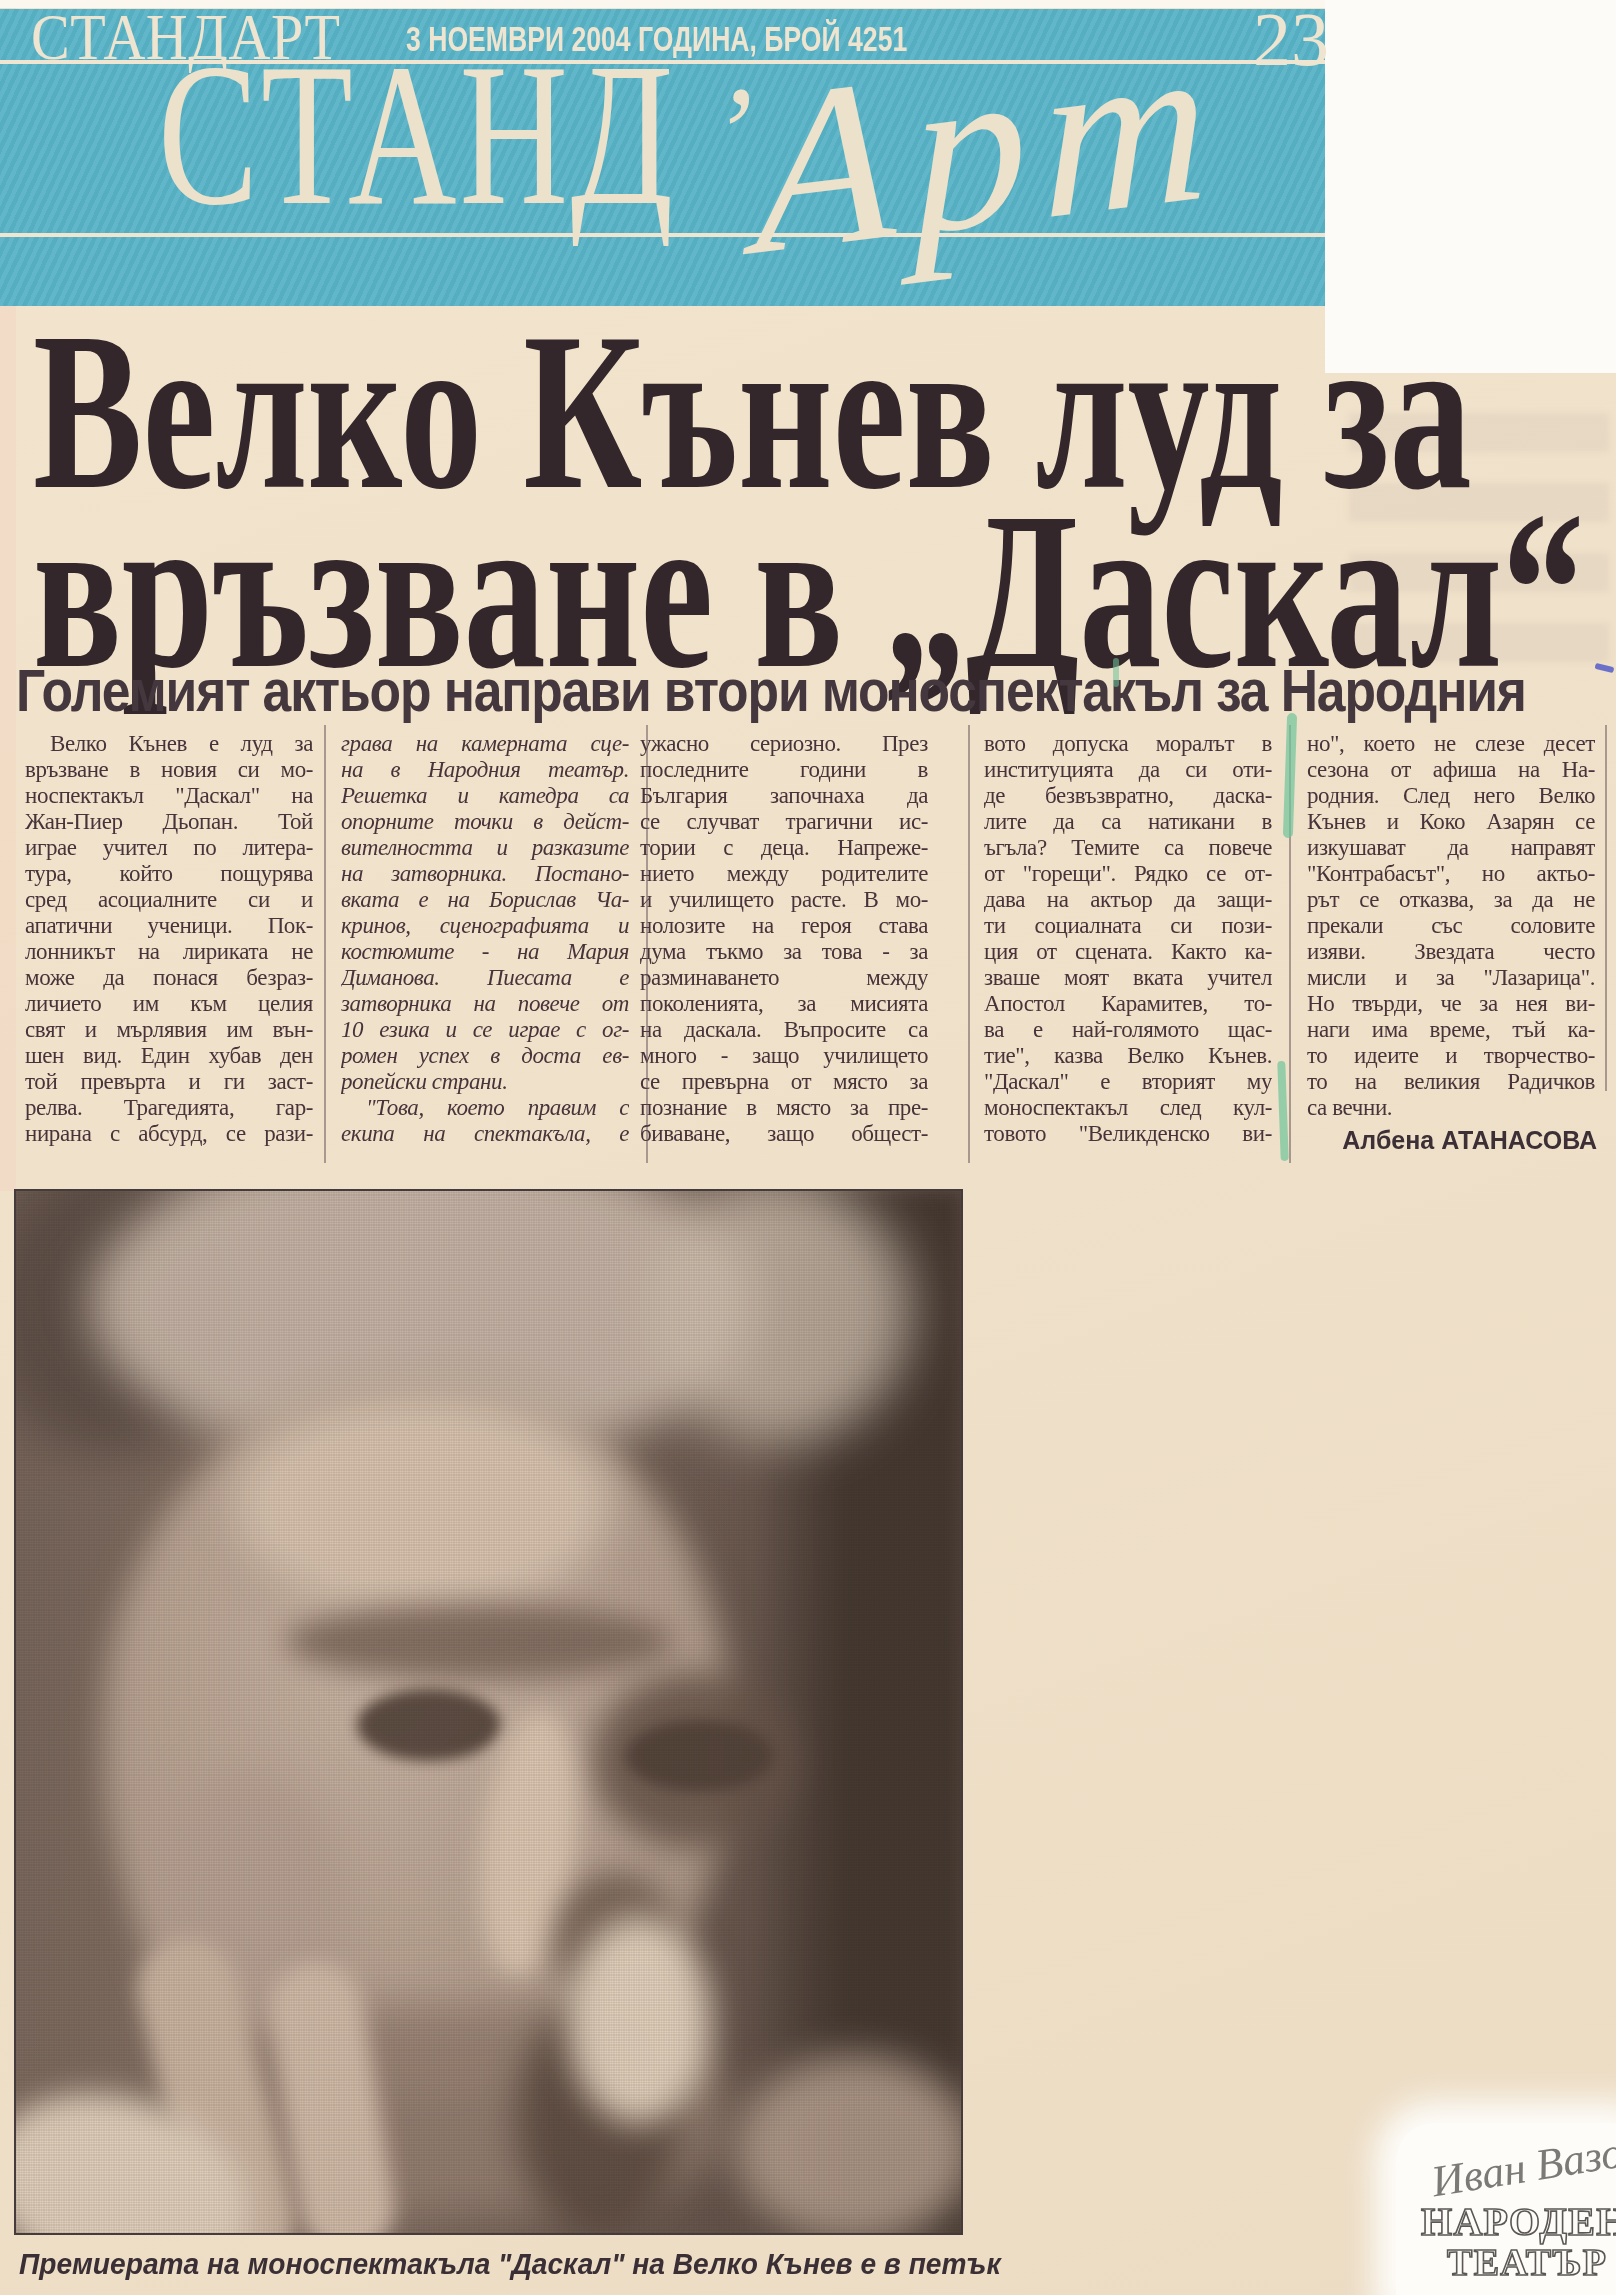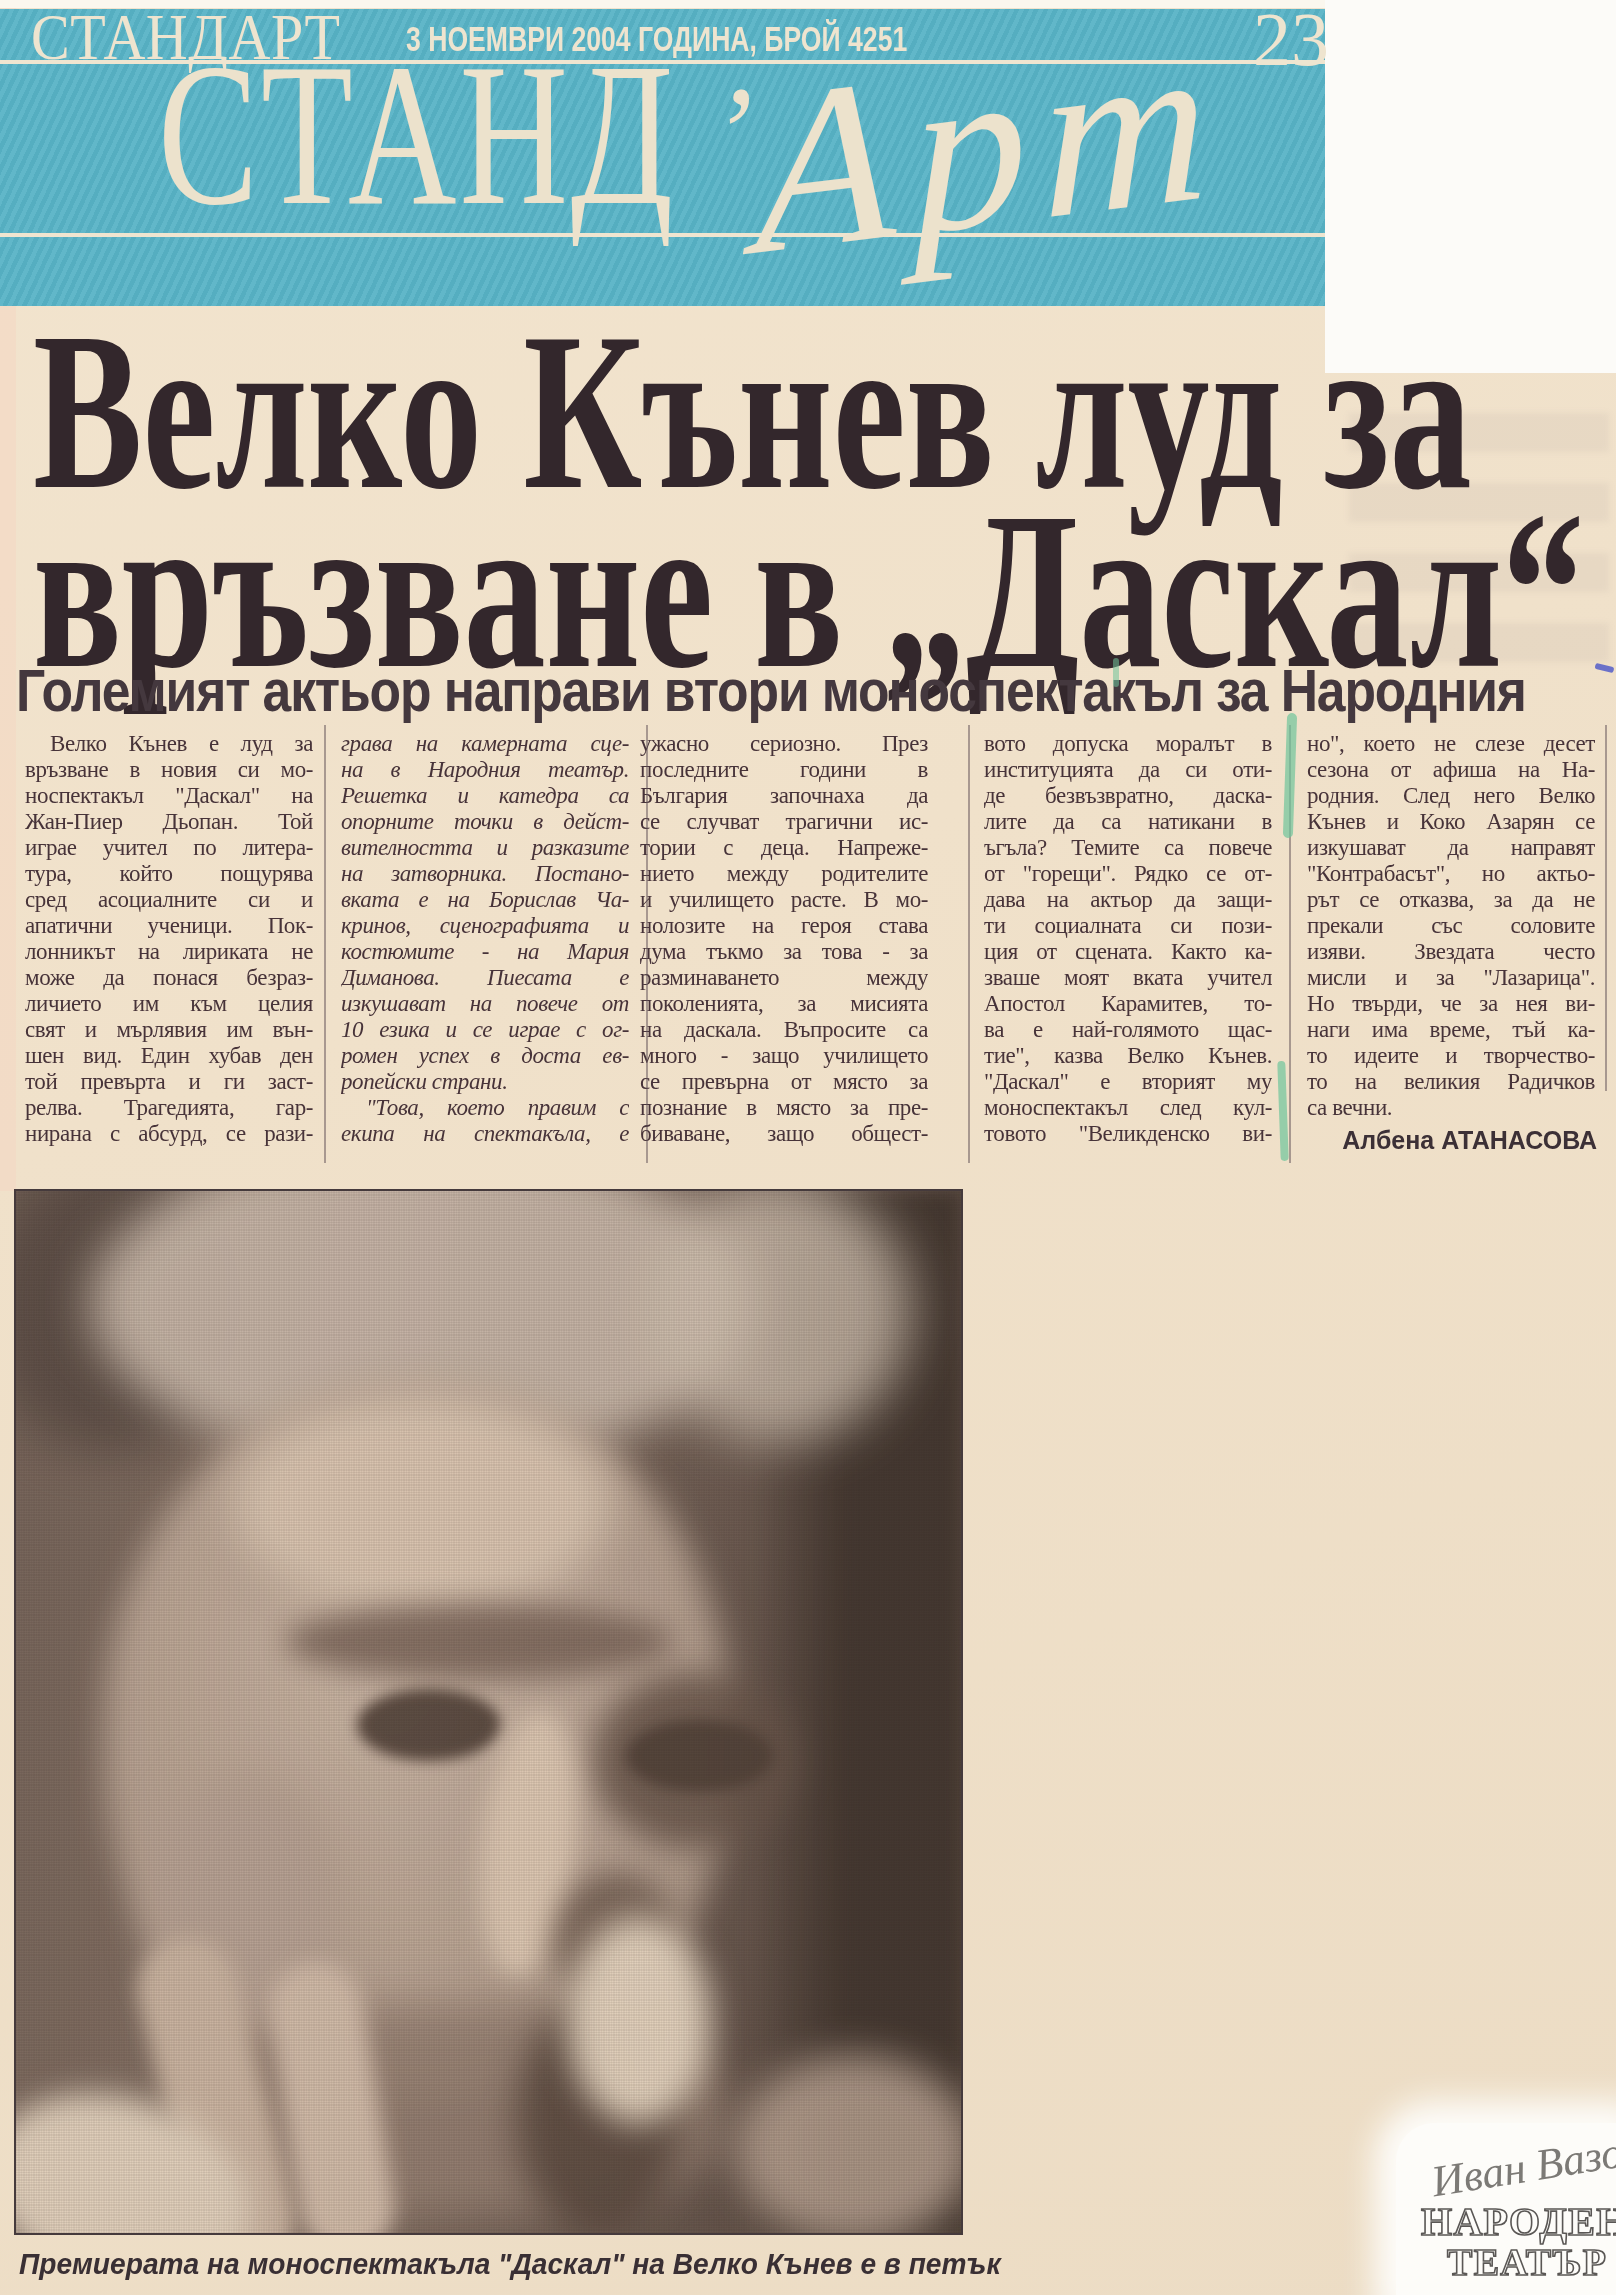--- a/index.html
+++ b/index.html
@@ -120,21 +120,21 @@
         <div class="line">грава на камерната сце-</div>
         <div class="line">на в Народния театър.</div>
         <div class="line">Решетка и катедра са</div>
         <div class="line">опорните точки в дейст-</div>
         <div class="line">вителността и разказите</div>
         <div class="line">на затворника. Постано-</div>
         <div class="line">вката е на Борислав Ча-</div>
         <div class="line">кринов, сценографията и</div>
         <div class="line">костюмите - на Мария</div>
         <div class="line">Диманова. Пиесата е</div>
-        <div class="line">изкушават на повече от</div>
+        <div class="line">затворника на повече от</div>
         <div class="line">10 езика и се играе с ог-</div>
         <div class="line">ромен успех в доста ев-</div>
         <div class="line pend">ропейски страни.</div>
         <div class="line indent">"Това, което правим с</div>
         <div class="line">екипа на спектакъла, е</div>
       </div>
       <div class="col" style="left: 640px;">
         <div class="line">ужасно сериозно. През</div>
         <div class="line">последните години в</div>
         <div class="line">България започнаха да</div>

